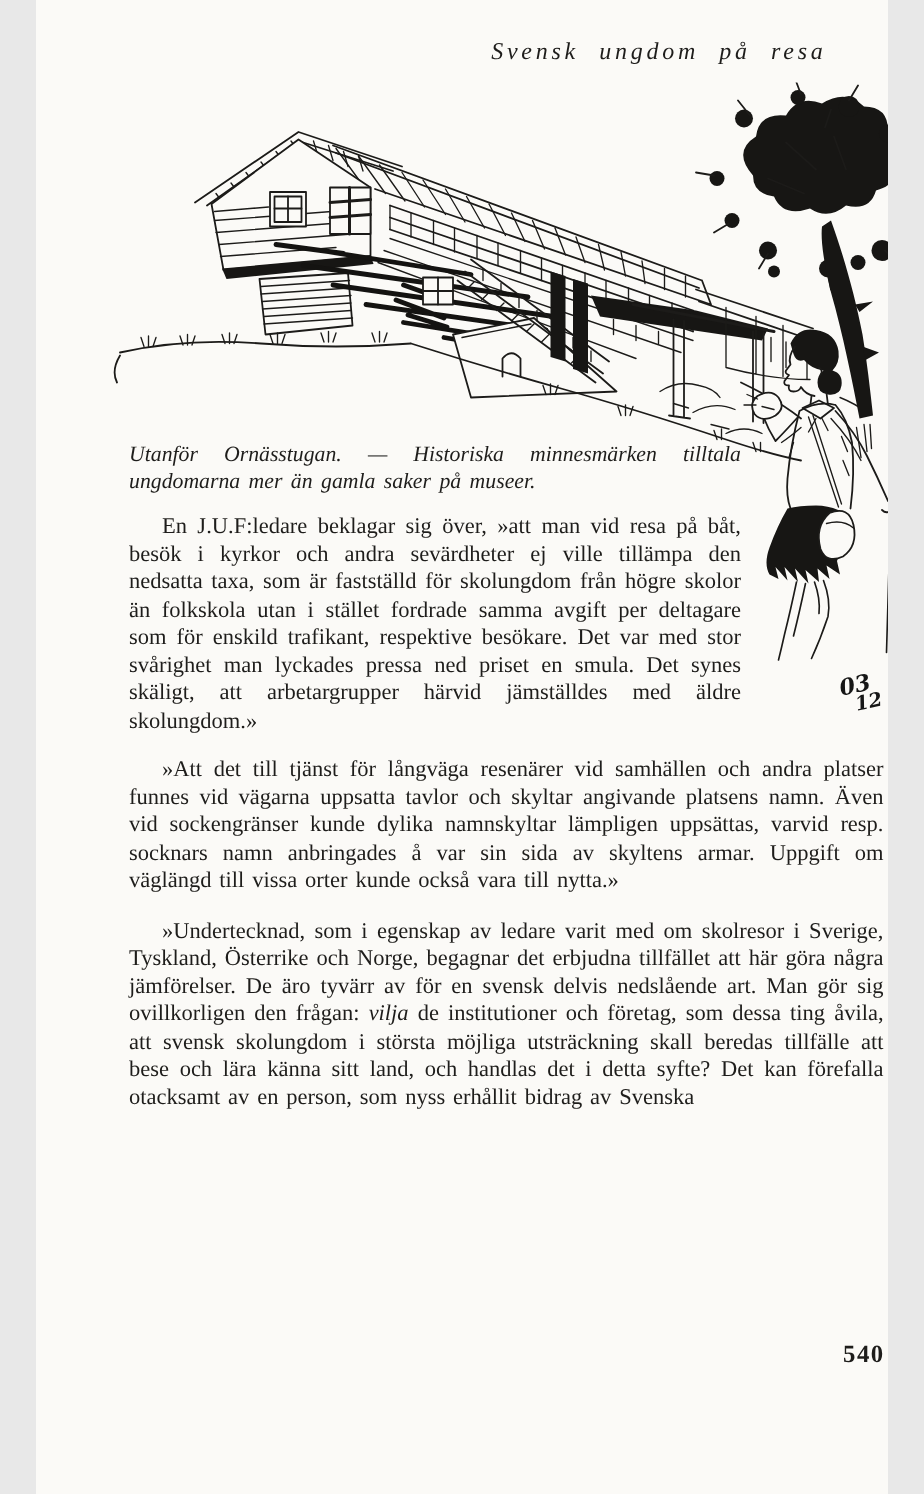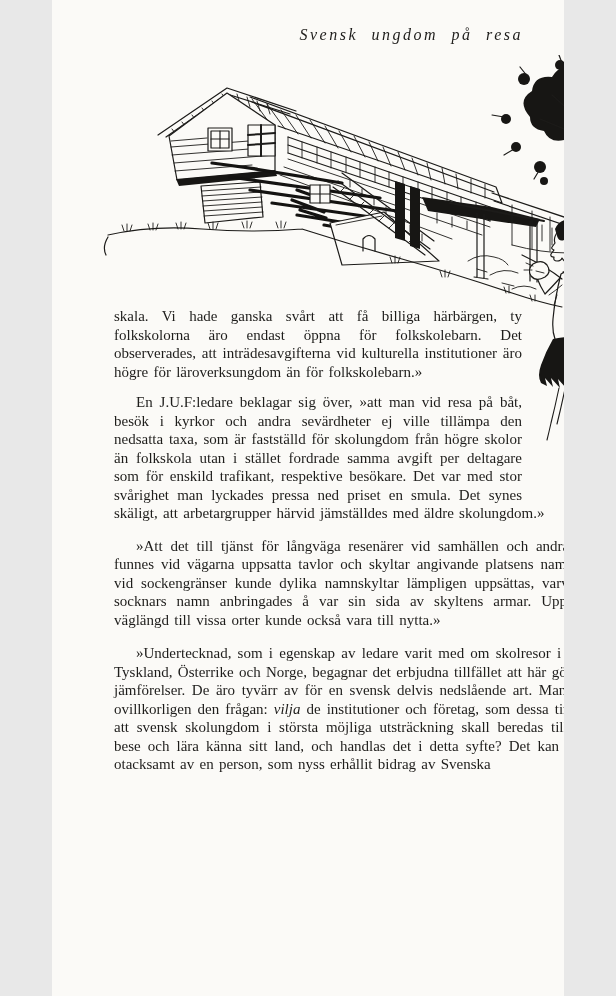--- a/index.html
+++ b/index.html
@@ -1,17 +1,17 @@
 <!DOCTYPE html>
 <html lang="sv"><head>
 <meta charset="utf-8">
 <style>
   html,body{margin:0;padding:0;}
   body{background:#e8e8e8;font-family:"Liberation Serif",serif;}
-  .page{position:relative;width:512px;height:996px;background:#fbfaf7;color:#1e1d1b;overflow:hidden;margin:0 auto;}
+  .page{position:relative;width:568px;height:996px;background:#fbfaf7;color:#1e1d1b;overflow:hidden;margin:0 auto;}
   .running-header{position:absolute;top:26px;right:41px;font-style:italic;font-size:16px;letter-spacing:2.5px;word-spacing:7px;white-space:nowrap;}
   .art{position:absolute;left:40px;top:55px;width:560px;height:412px;}
   .art path, .art line{vector-effect:non-scaling-stroke;}
   .text-col{position:absolute;left:62px;top:294px;width:503px;}
   .wrap-spacer{float:right;width:95px;height:210px;}
   .caption{font-style:italic;font-size:14.5px;line-height:18px;text-align:justify;word-spacing:2px;}
   .text-col p{margin:0;font-size:15px;line-height:18.5px;text-align:justify;word-spacing:1.5px;}
   .p1{margin-top:13px !important;}
   .p2{margin-top:12px !important;text-indent:22px;}
   .p3{margin-top:14px !important;text-indent:22px;}
@@ -132,21 +132,21 @@
       <path class="ink" style="stroke-width:1.1" d="M530,277 L527,380"></path>
       <path class="fill-ink" d="M461,284 Q454,296 449,310 Q445,321 449,328 L455,331 L453,323 L461,332 L459,323 L468,333 L466,324 L475,334 L473,325 L482,333 L481,324 L489,331 L487,322 L496,328 L494,319 Q500,304 503,290 Q493,282 480,282 Q469,282 461,284 Z"></path>
       <path class="ink fill-bg" d="M489,287 q13,-5 16,8 q3,14 -7,21 q-11,5 -15,-5 q-4,-15 6,-24 Z"></path>
       <path class="ink-thin" d="M487,294 q11,-3 18,3"></path>
       <path class="ink" style="stroke-width:1.1" d="M467,333 Q463,352 459,368 Q457,377 455,385 M473,334 Q469,353 465,369 M485,332 Q490,345 488,356 Q483,371 477,384 M479,333 Q483,344 482,354"></path>
     </g>
   </svg>
 
   <div class="text-col">
     <div class="wrap-spacer"></div>
-    <p class="p1">skala. Vi hade ganska svårt att få billiga härbärgen, ty folkskolorna äro endast öppna för folkskolebarn. Det observerades, att inträdesavgifterna vid kulturella institutioner äro högre för läroverksungdom än för folkskolebarn.»</p>
+    <div class="caption">Utanför Ornässtugan. — Historiska minnesmärken tilltala ungdomarna mer än gamla saker på museer.</div>
     <p class="p2">En J.U.F:ledare beklagar sig över, »att man vid resa på båt, besök i kyrkor och andra sevärdheter ej ville tillämpa den nedsatta taxa, som är fastställd för skolungdom från högre skolor än folkskola utan i stället fordrade samma avgift per deltagare som för enskild trafikant, respektive besökare. Det var med stor svårighet man lyckades pressa ned priset en smula. Det synes skäligt, att arbetargrupper härvid jämställdes med äldre skolungdom.»</p>
     <p class="p3">»Att det till tjänst för långväga resenärer vid samhällen och andra platser funnes vid vägarna uppsatta tavlor och skyltar angivande platsens namn. Även vid sockengränser kunde dylika namnskyltar lämpligen uppsättas, varvid resp. socknars namn anbringades å var sin sida av skyltens armar. Uppgift om väglängd till vissa orter kunde också vara till nytta.»</p>
     <p class="p4"><span>»Undertecknad, som i egenskap av ledare varit med om skolresor i Sverige, Tyskland, Österrike och Norge, begagnar det erbjudna tillfället att här göra några jämförelser. De äro tyvärr av för en svensk delvis nedslående art. Man gör sig ovillkorligen den frågan: </span><i>vilja</i><span> de institutioner och företag, som dessa ting åvila, att svensk skolungdom i största möjliga utsträckning skall beredas tillfälle att bese och lära känna sitt land, och handlas det i detta syfte? Det kan förefalla otacksamt av en person, som nyss erhållit bidrag av Svenska</span></p>
   </div>
 
   <div class="margin-note">
     <span class="l1">03</span>
     <span class="l2">12</span>
   </div>
 

